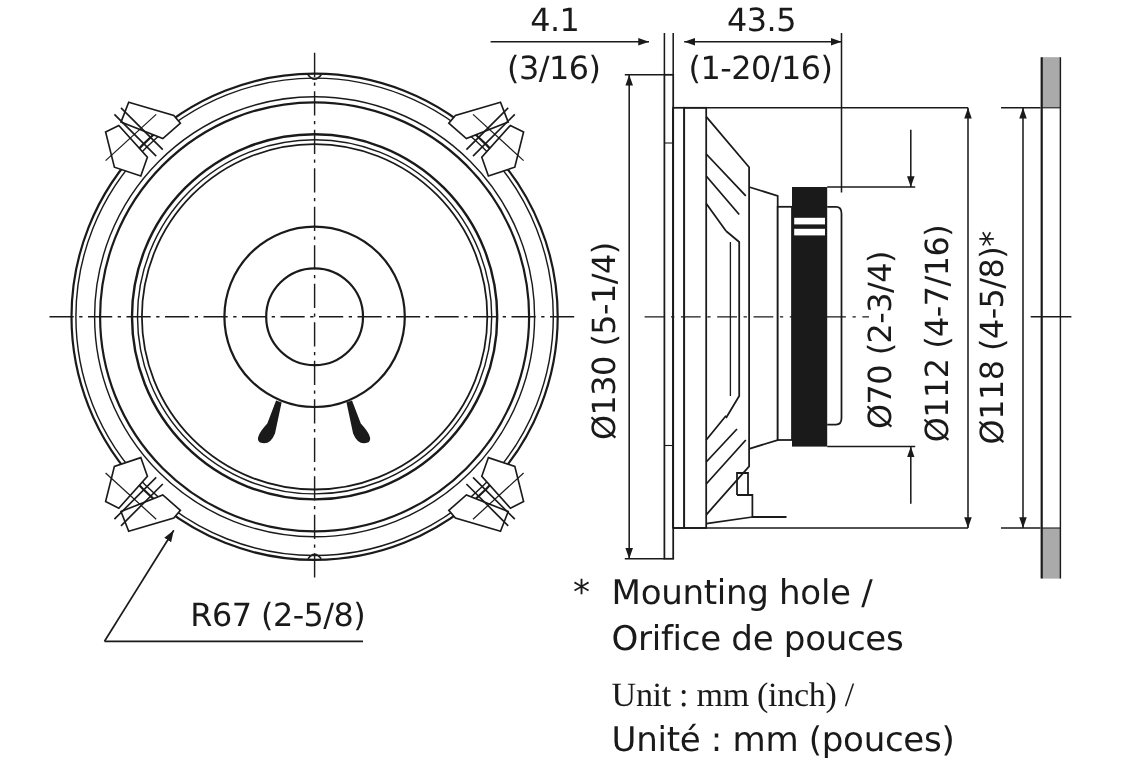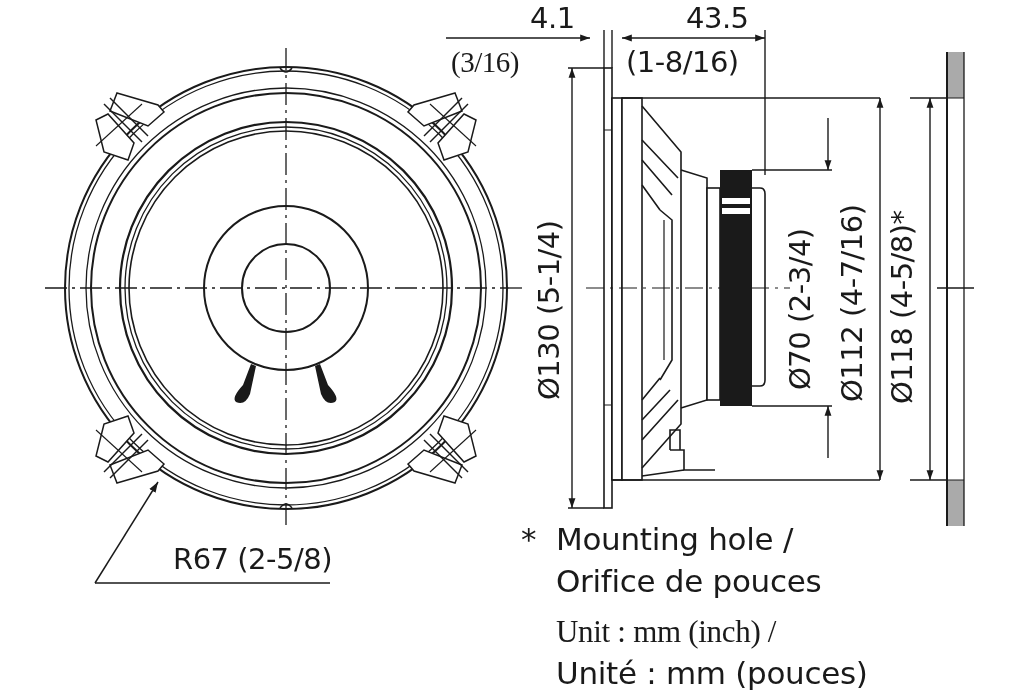--- a/index.html
+++ b/index.html
@@ -138,24 +138,24 @@
     <rect x="947" y="52" width="17" height="46" fill="#aaaaaa"></rect>
     <rect x="947" y="480" width="17" height="46" fill="#aaaaaa"></rect>
     <line x1="947" y1="52" x2="947" y2="526" stroke="#1a1a1a" stroke-width="2"></line>
     <line x1="964" y1="52" x2="964" y2="526" stroke="#1a1a1a" stroke-width="1.3"></line>
     <line x1="947" y1="98" x2="964" y2="98" stroke="#1a1a1a" stroke-width="1"></line>
     <line x1="947" y1="480" x2="964" y2="480" stroke="#1a1a1a" stroke-width="1"></line>
     <line x1="937" y1="288" x2="974" y2="288" stroke="#1a1a1a" stroke-width="1.3"></line>
   </g>
 </svg>
 
-<div class="lbl" style="left:482px; top:4px;margin-left:48px;">4.1</div>
-<div class="lbl" style="left:451px; top:48px;font-family:Liberation Serif, serif;">(3/16)</div>
-<div class="lbl" style="left:686px; top:4px;">43.5</div>
-<div class="lbl" style="left:626px; top:48px;">(1-8/16)</div>
+<div class="lbl" style="left:482px; top:4px;">4.1</div>
+<div class="lbl" style="left:461px; top:48px;">(3/16)</div>
+<div class="lbl" style="left:661px; top:4px;">43.5</div>
+<div class="lbl" style="left:626px; top:48px;">(1-20/16)</div>
 
 <div class="vlbl" style="left:535px; top:400px;">Ø130 (5-1/4)</div>
 <div class="vlbl" style="left:786px; top:390px;">Ø70 (2-3/4)</div>
 <div class="vlbl" style="left:838px; top:402px;">Ø112 (4-7/16)</div>
 <div class="vlbl" style="left:888px; top:404px;">Ø118 (4-5/8)*</div>
 
 <div class="lbl" style="left:140px; top:545px;margin-left:33px;">R67 (2-5/8)</div>
 
 <div class="note" style="left:521px; top:524px;">*</div>
 <div class="note" style="left:556px; top:524px;text-align:right;">Mounting hole /</div>

